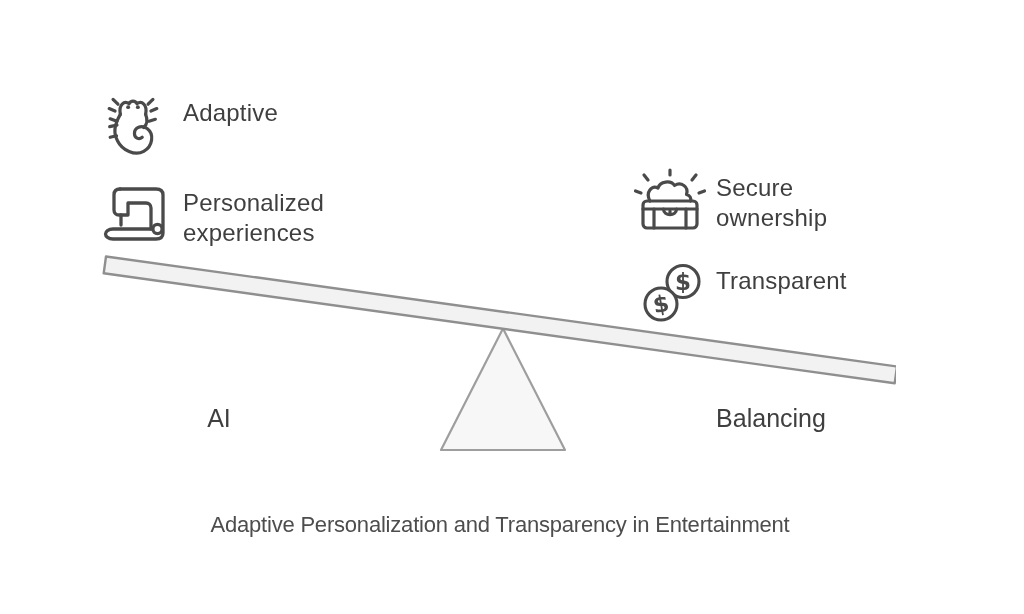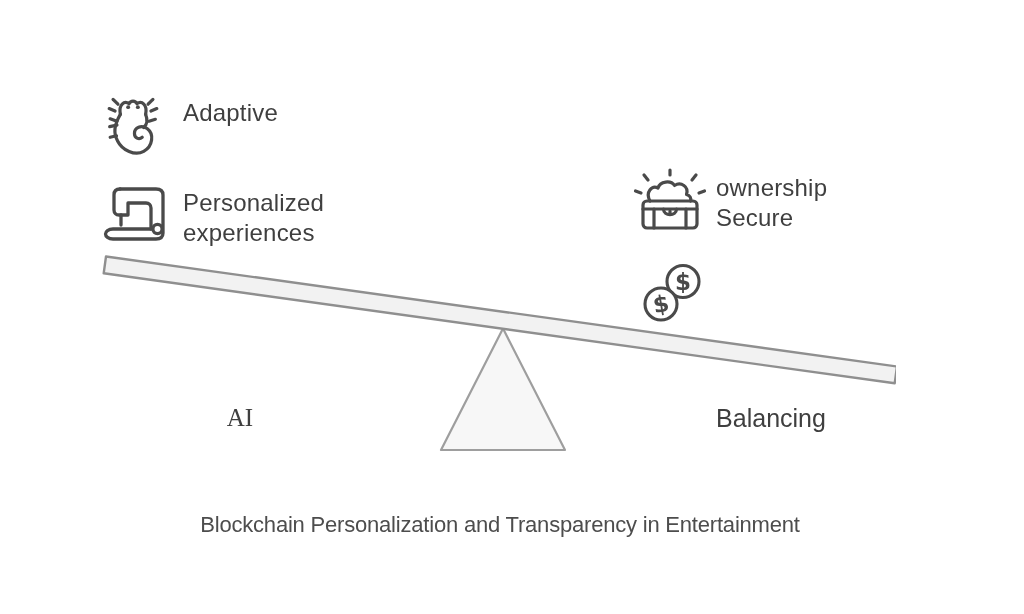--- a/index.html
+++ b/index.html
@@ -112,35 +112,36 @@
         <rect x="11" y="33" width="54" height="27" rx="4"></rect>
         <path d="M11 41 H65"></path>
         <path d="M22 41 V60"></path>
         <path d="M54 41 V60"></path>
         <path d="M31.5 41 C31.5 48.5 44.5 48.5 44.5 41"></path>
         <path d="M38 43 V46"></path>
       </g>
     </svg>
   </div>
   <div class="item-label" style="left:716px; top:173px;">
+    <div>Secure</div>
     <div>ownership</div>
-    <div>Secure</div>
   </div>
 
   <div class="icon" style="left:639px; top:259px; width:66px; height:68px;">
     <svg viewBox="0 0 66 68">
       <g fill="#ffffff" stroke="#4a4a4a" stroke-width="3.1">
         <circle cx="44" cy="22.5" r="16"></circle>
         <circle cx="22" cy="45" r="16"></circle>
       </g>
       <text x="44" y="30.5" text-anchor="middle" font-size="23" font-weight="bold" font-family="DejaVu Sans, sans-serif" fill="#4a4a4a">$</text>
       <text x="22" y="53" text-anchor="middle" font-size="23" font-weight="bold" font-family="DejaVu Sans, sans-serif" fill="#4a4a4a" transform="rotate(-10 22 45)">$</text>
     </svg>
   </div>
   <div class="item-label" style="left:716px; top:266px;">
+    <div>Transparent</div>
   </div>
 
-  <div class="side-label" style="left:190px; top:403px; width:100px;font-family:Liberation Serif, serif;">AI</div>
+  <div class="side-label" style="left:169px; top:403px; width:100px;">AI</div>
   <div class="side-label" style="left:691px; top:403px; width:160px;">Balancing</div>
 
-  <div class="diagram-title">Blockchain Personalization and Transparency in Entertainment</div>
+  <div class="diagram-title">Adaptive Personalization and Transparency in Entertainment</div>
 
 </div>
 
 </body></html>

